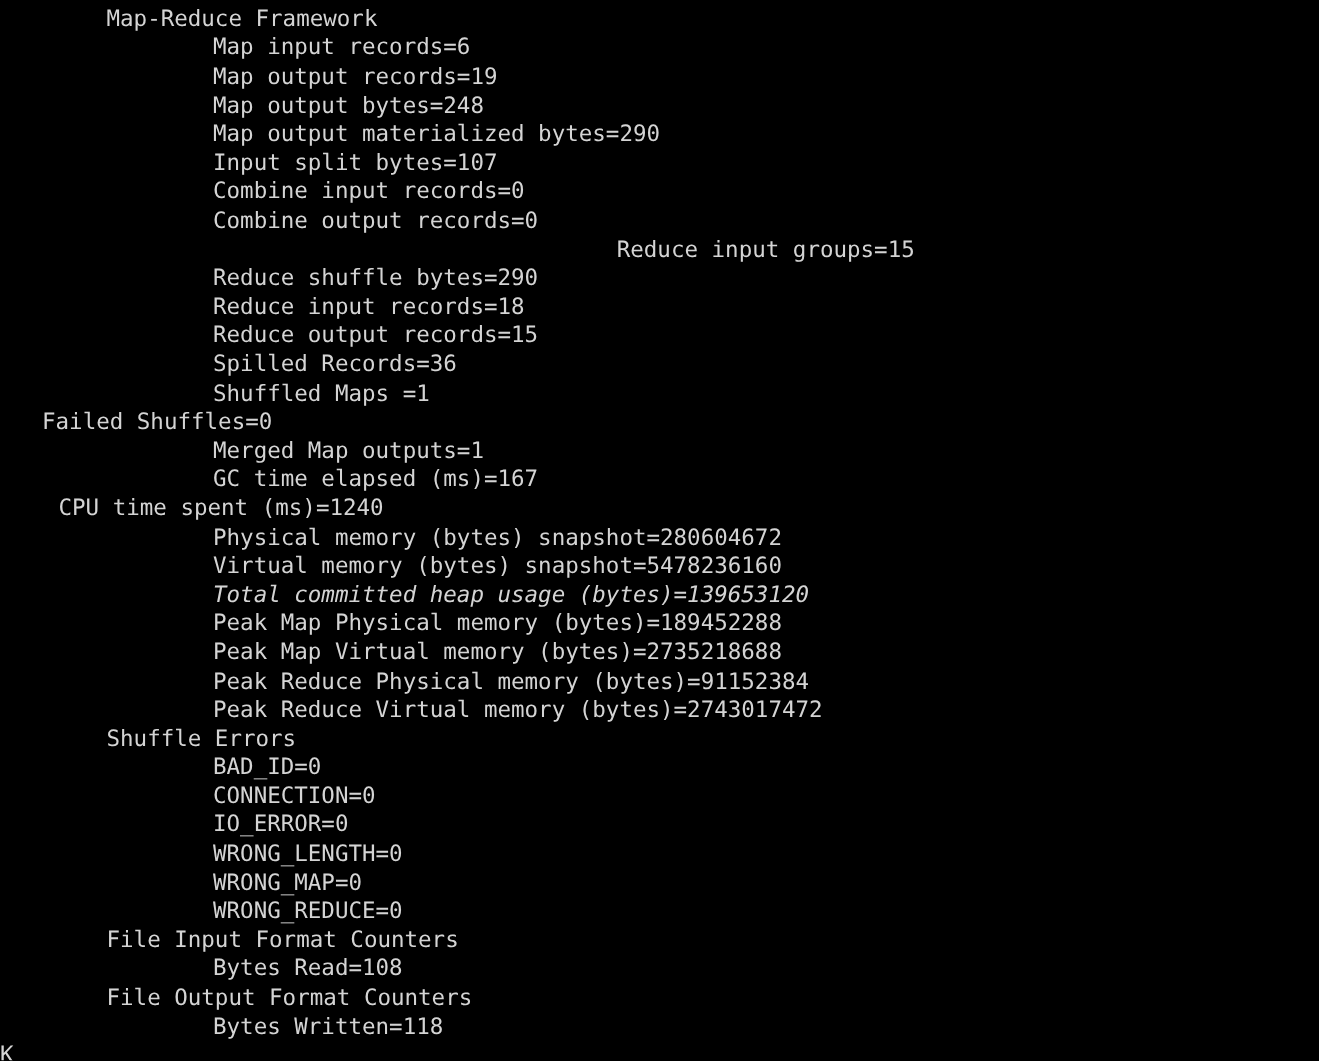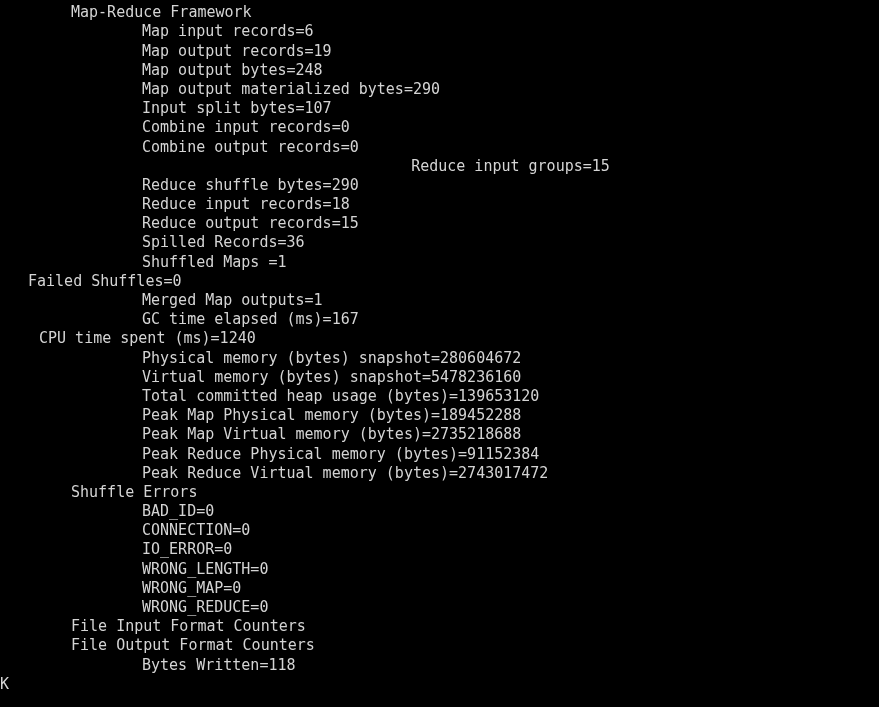--- a/index.html
+++ b/index.html
@@ -67,35 +67,36 @@
     <span class="line col16" style="color: rgb(212, 212, 212);">Reduce input records=18</span>
     <span class="line col16" style="color: rgb(212, 212, 212);">Reduce output records=15</span>
     <span class="line col16" style="color: rgb(212, 212, 212);">Spilled Records=36</span>
     <span class="line col16" style="color: rgb(212, 212, 212);">Shuffled Maps =1</span>
     <span class="line col16" style="color: rgb(212, 212, 212); padding-left: 28px;">Failed Shuffles=0</span>
     <span class="line col16" style="color: rgb(212, 212, 212);">Merged Map outputs=1</span>
     <span class="line col16" style="color: rgb(212, 212, 212);">GC time elapsed (ms)=167</span>
     <span class="line col16" style="color: rgb(212, 212, 212); padding-left: 39px;">CPU time spent (ms)=1240</span>
     <span class="line col16" style="color: rgb(212, 212, 212);">Physical memory (bytes) snapshot=280604672</span>
     <span class="line col16" style="color: rgb(212, 212, 212);">Virtual memory (bytes) snapshot=5478236160</span>
-    <span class="line col16" style="color: rgb(212, 212, 212);">Total committed heap usage (bytes)=139653120</span>
+    <span class="line col16" style="color: rgb(212, 212, 212); font-style: italic;">Total committed heap usage (bytes)=139653120</span>
     <span class="line col16" style="color: rgb(212, 212, 212);">Peak Map Physical memory (bytes)=189452288</span>
     <span class="line col16" style="color: rgb(212, 212, 212);">Peak Map Virtual memory (bytes)=2735218688</span>
     <span class="line col16" style="color: rgb(212, 212, 212);">Peak Reduce Physical memory (bytes)=91152384</span>
     <span class="line col16" style="color: rgb(212, 212, 212);">Peak Reduce Virtual memory (bytes)=2743017472</span>
 
     <span class="line col8" style="color: rgb(212, 212, 212);">Shuffle Errors</span>
     <span class="line col16" style="color: rgb(212, 212, 212);">BAD_ID=0</span>
     <span class="line col16" style="color: rgb(212, 212, 212);">CONNECTION=0</span>
     <span class="line col16" style="color: rgb(212, 212, 212);">IO_ERROR=0</span>
     <span class="line col16" style="color: rgb(212, 212, 212);">WRONG_LENGTH=0</span>
     <span class="line col16" style="color: rgb(212, 212, 212);">WRONG_MAP=0</span>
     <span class="line col16" style="color: rgb(212, 212, 212);">WRONG_REDUCE=0</span>
 
     <span class="line col8" style="color: rgb(212, 212, 212);">File Input Format Counters</span>
+    <span class="line col16" style="color: rgb(212, 212, 212);">Bytes Read=108</span>
 
     <span class="line col8" style="color: rgb(212, 212, 212);">File Output Format Counters</span>
     <span class="line col16" style="color: rgb(212, 212, 212);">Bytes Written=118</span>
 
     <span class="line col0 status clip-left" style="color: rgb(212, 212, 212);">OK</span>
 
   </div>
 </div>
 
 </body></html>

